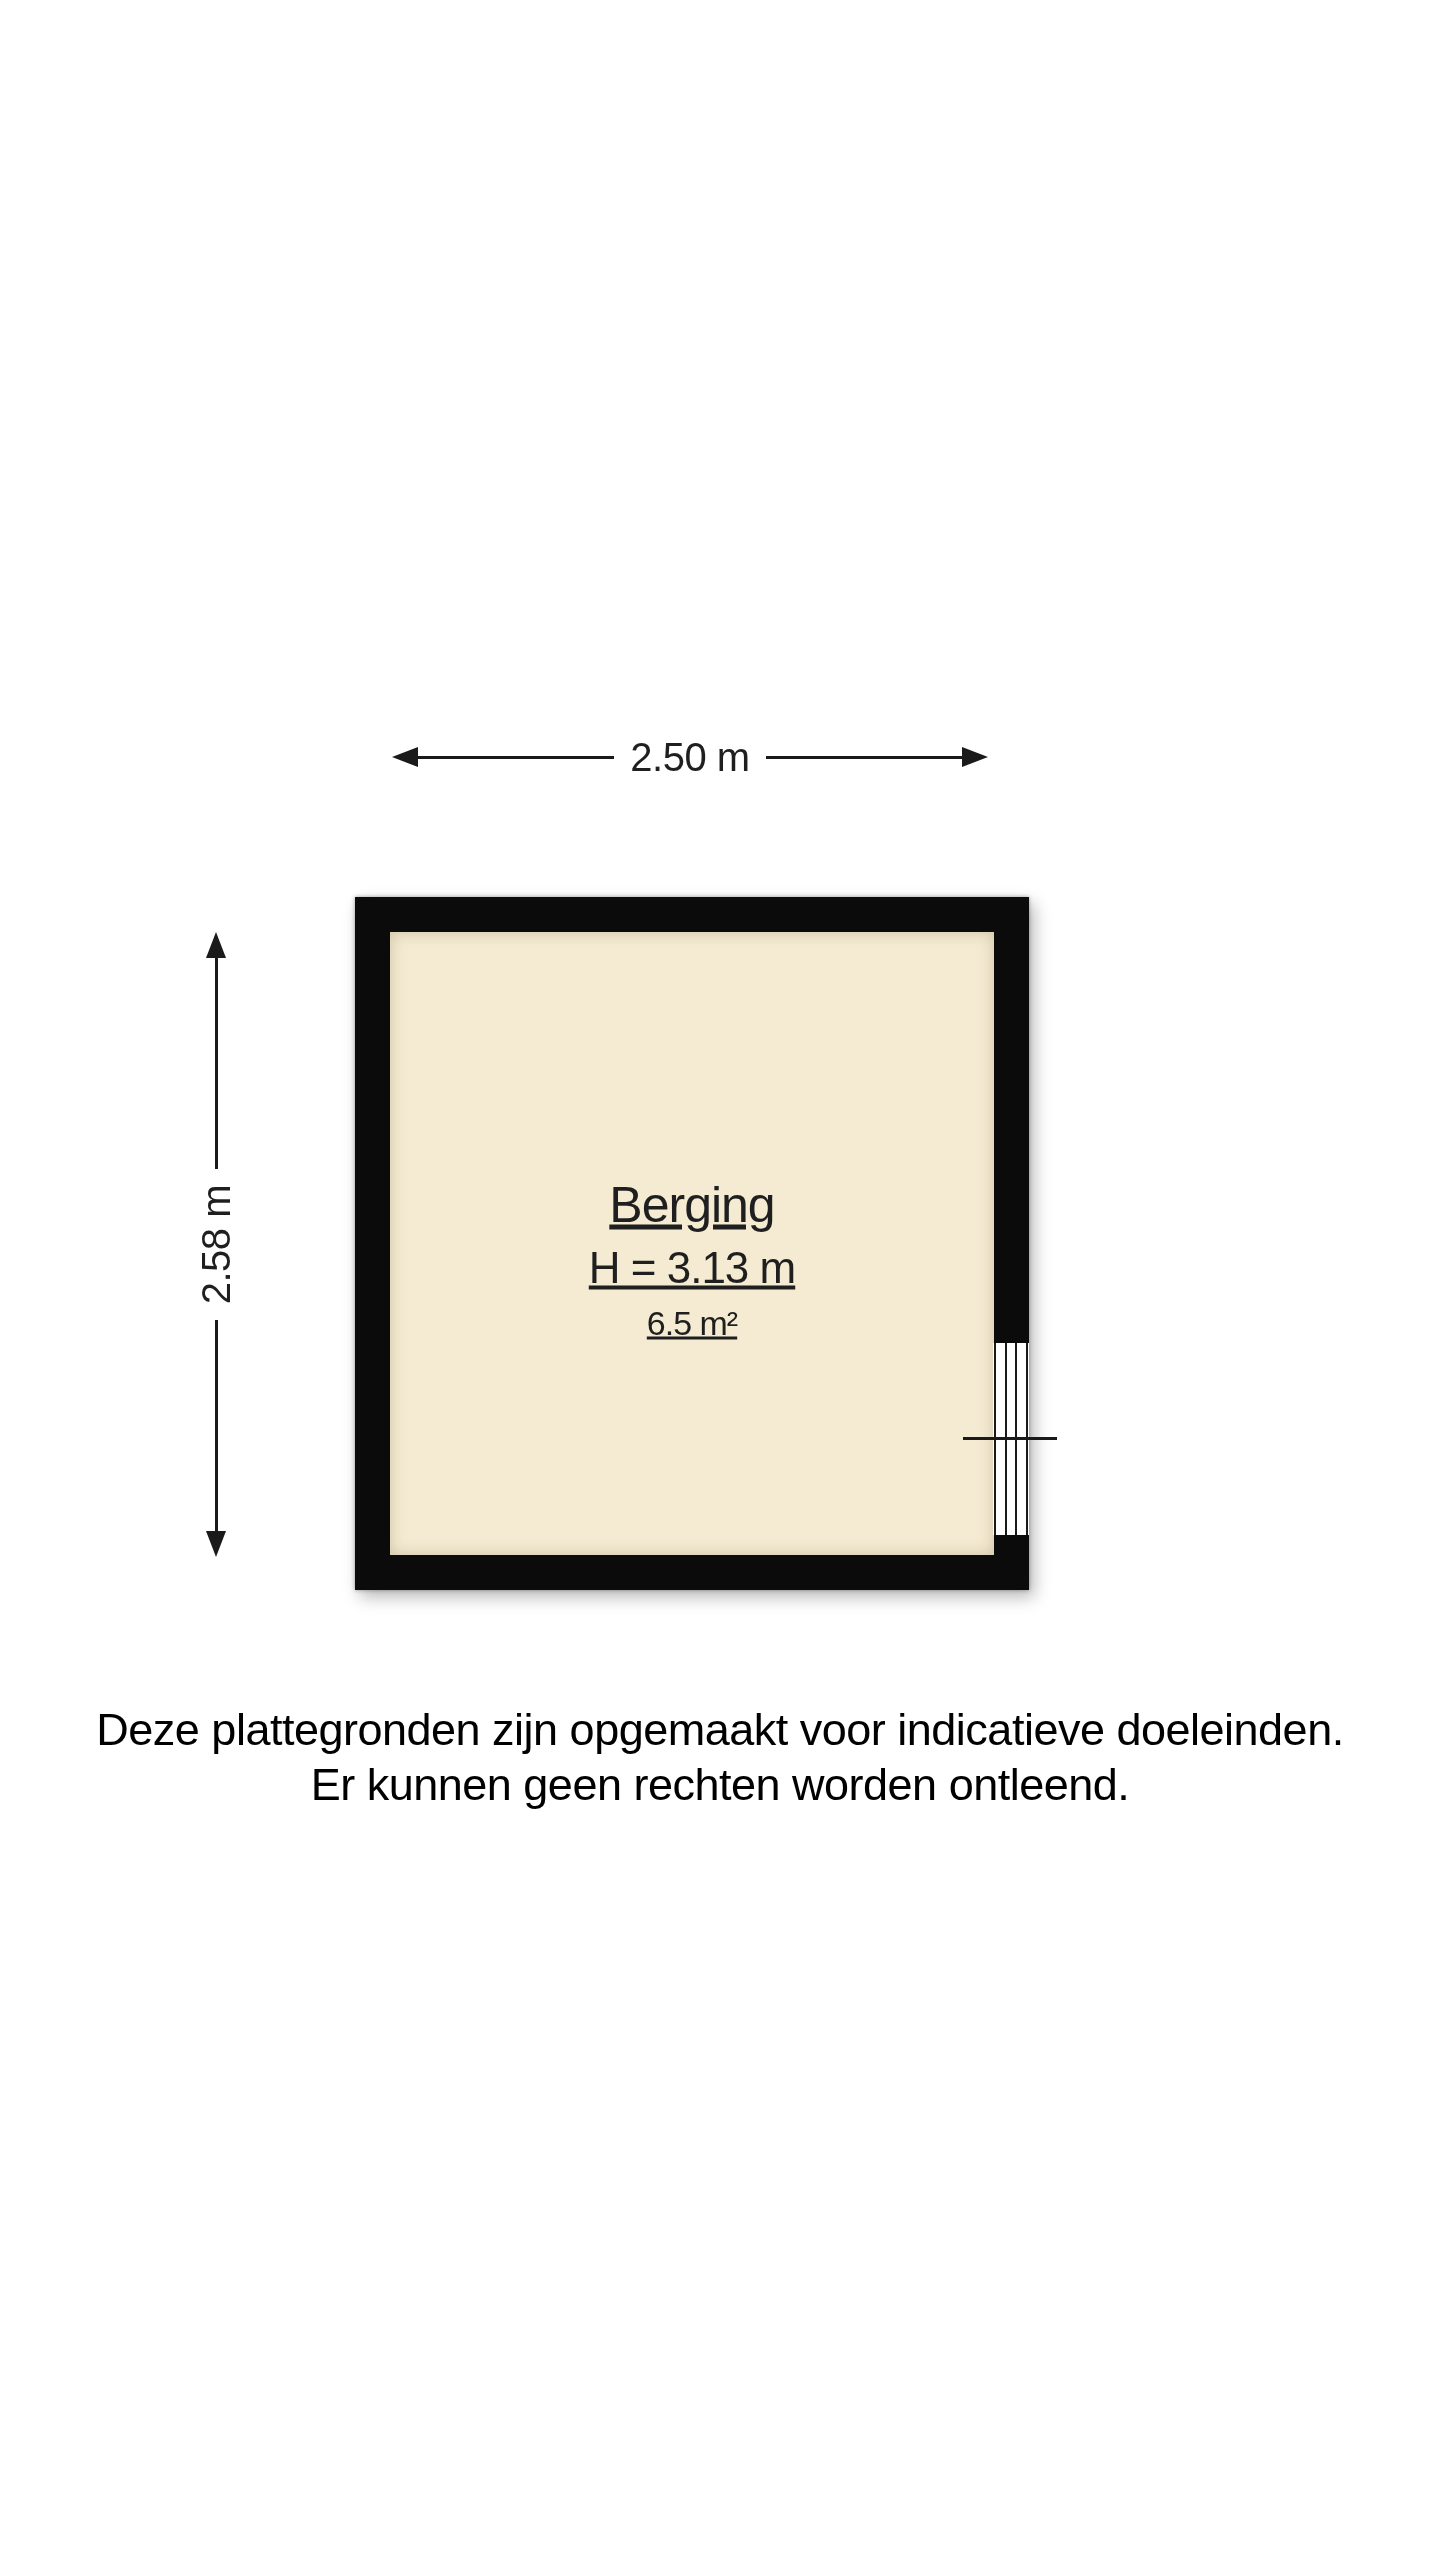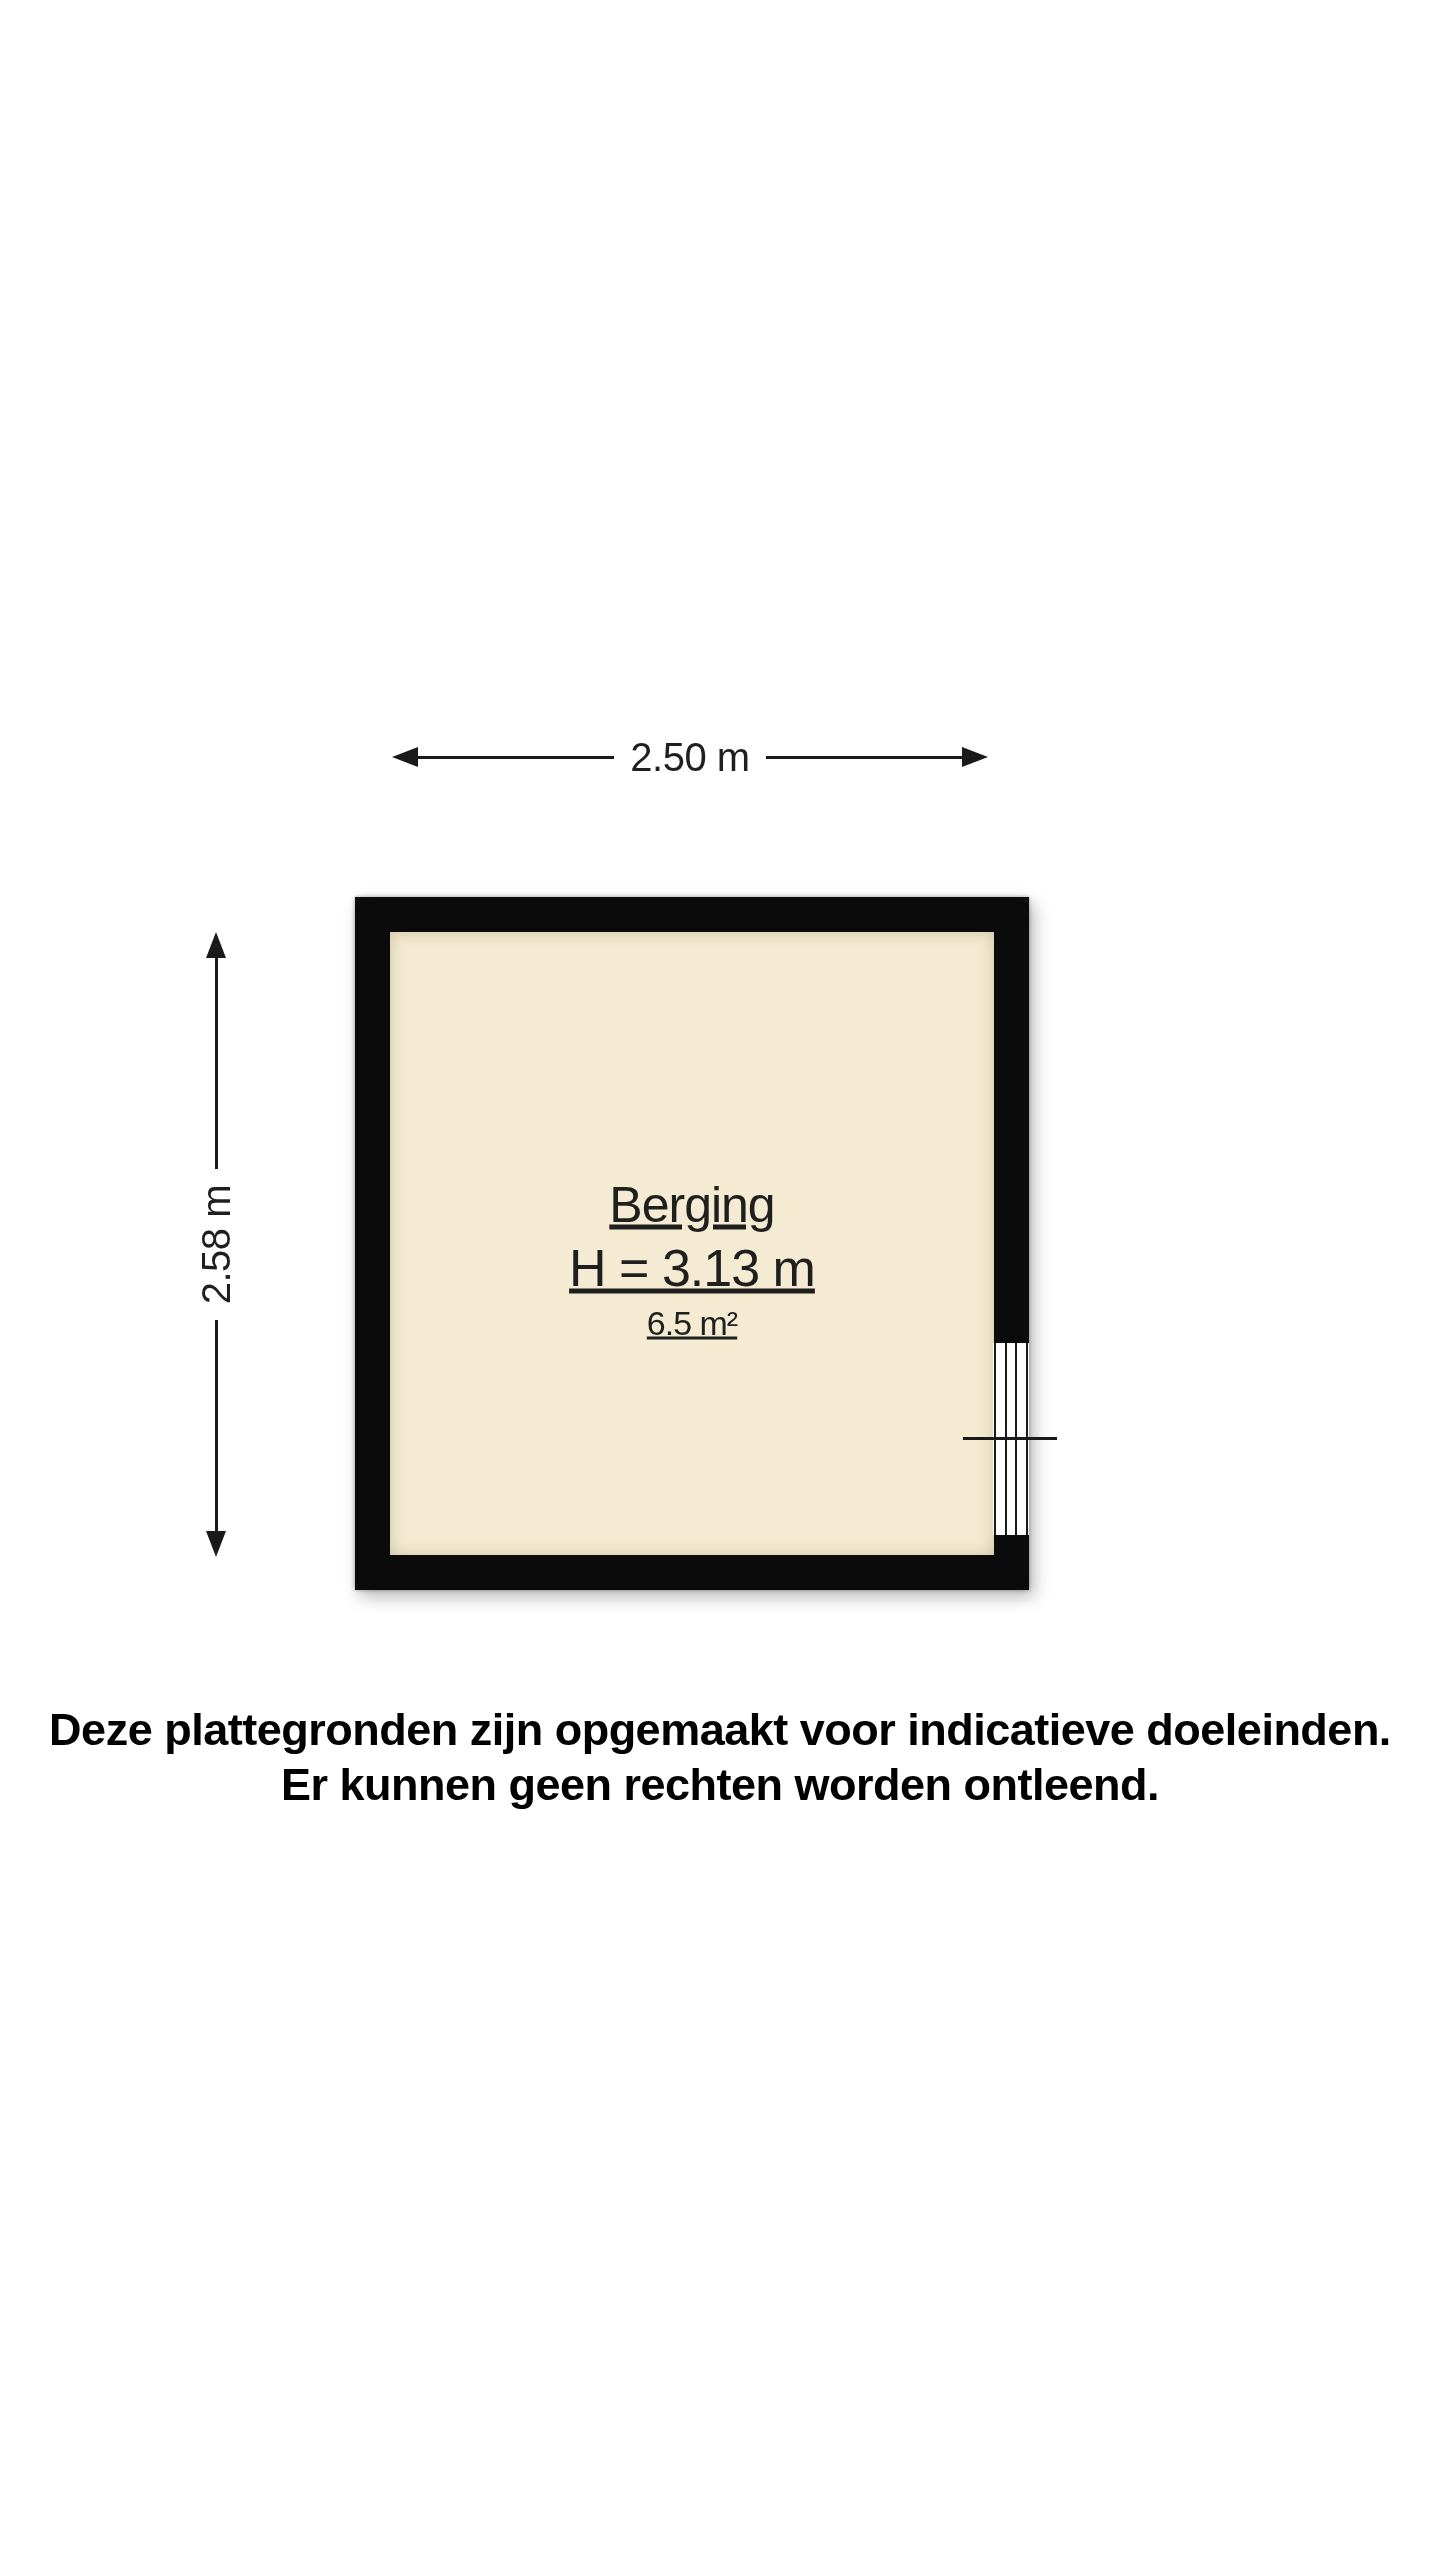--- a/index.html
+++ b/index.html
@@ -63,21 +63,21 @@
   }
   .room-labels {
     position: absolute;
     left: 0; right: 0;
     top: 50%;
     transform: translateY(calc(-50% + 18px));
     text-align: center;
     text-decoration: underline;
   }
   .room-name   { font-size: 50px; letter-spacing: -1px; line-height: 52px; margin-bottom: 16px; }
-  .room-height { font-size: 52px; letter-spacing: -1px; line-height: 42px; margin-bottom: 11px; }
+  .room-height { font-size: 44px; letter-spacing: -1px; line-height: 42px; margin-bottom: 11px; }
   .room-area   { font-size: 34px; letter-spacing: -1px; line-height: 46px; }
 
   
   .window {
     position: absolute;
     left: 638px; top: 446px;
     width: 36px; height: 192px;
     background: #ffffff;
     display: flex;
     justify-content: space-between;
@@ -94,21 +94,20 @@
   
   .disclaimer {
     position: absolute;
     left: 0; top: 1702px;
     width: 1440px;
     text-align: center;
     font-size: 45px;
     line-height: 55px;
     letter-spacing: -0.5px;
     color: #000000;
-    font-weight: bold;
   }
 </style>
 </head>
 <body>
 
 <div>
 
   <div class="dim dim-h">
     <span class="arrowhead arrow-left"></span>
     <span class="seg"></span>

